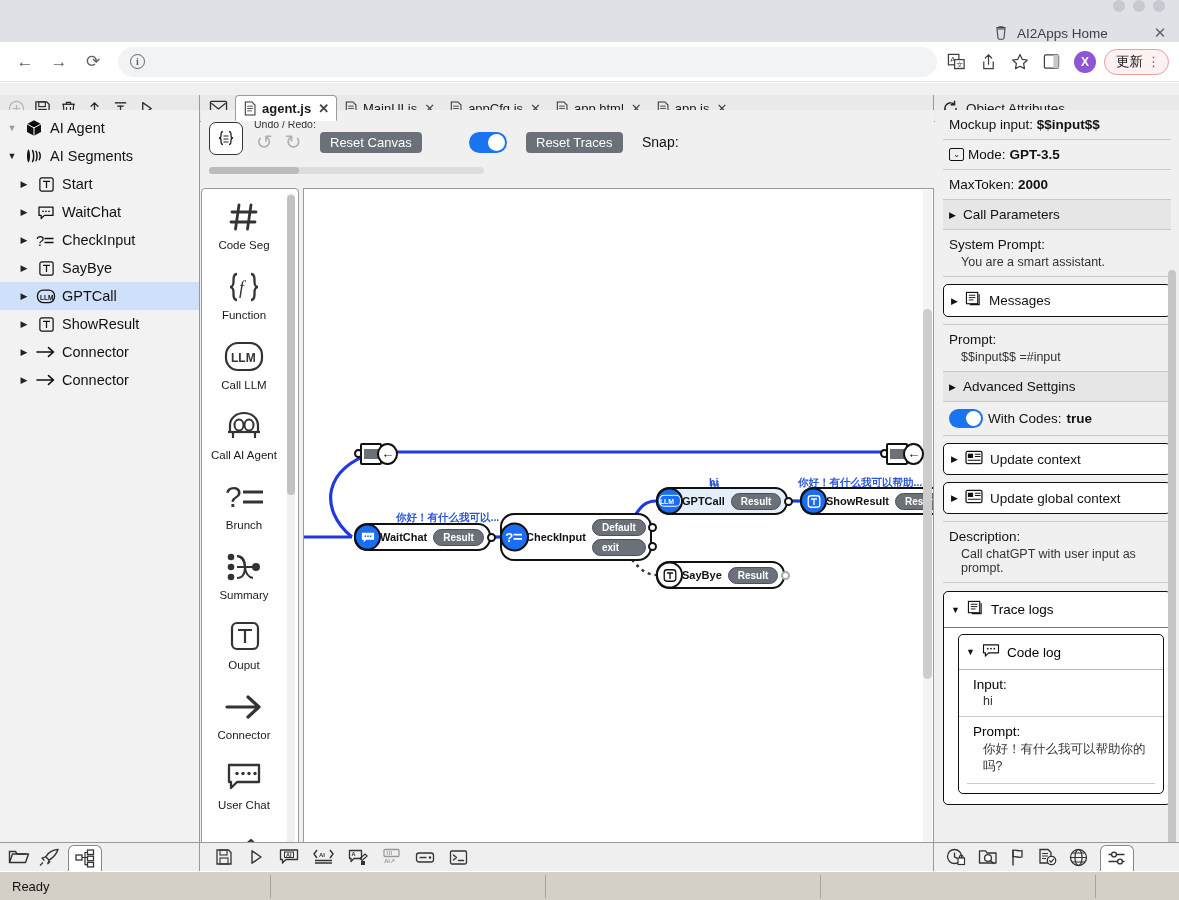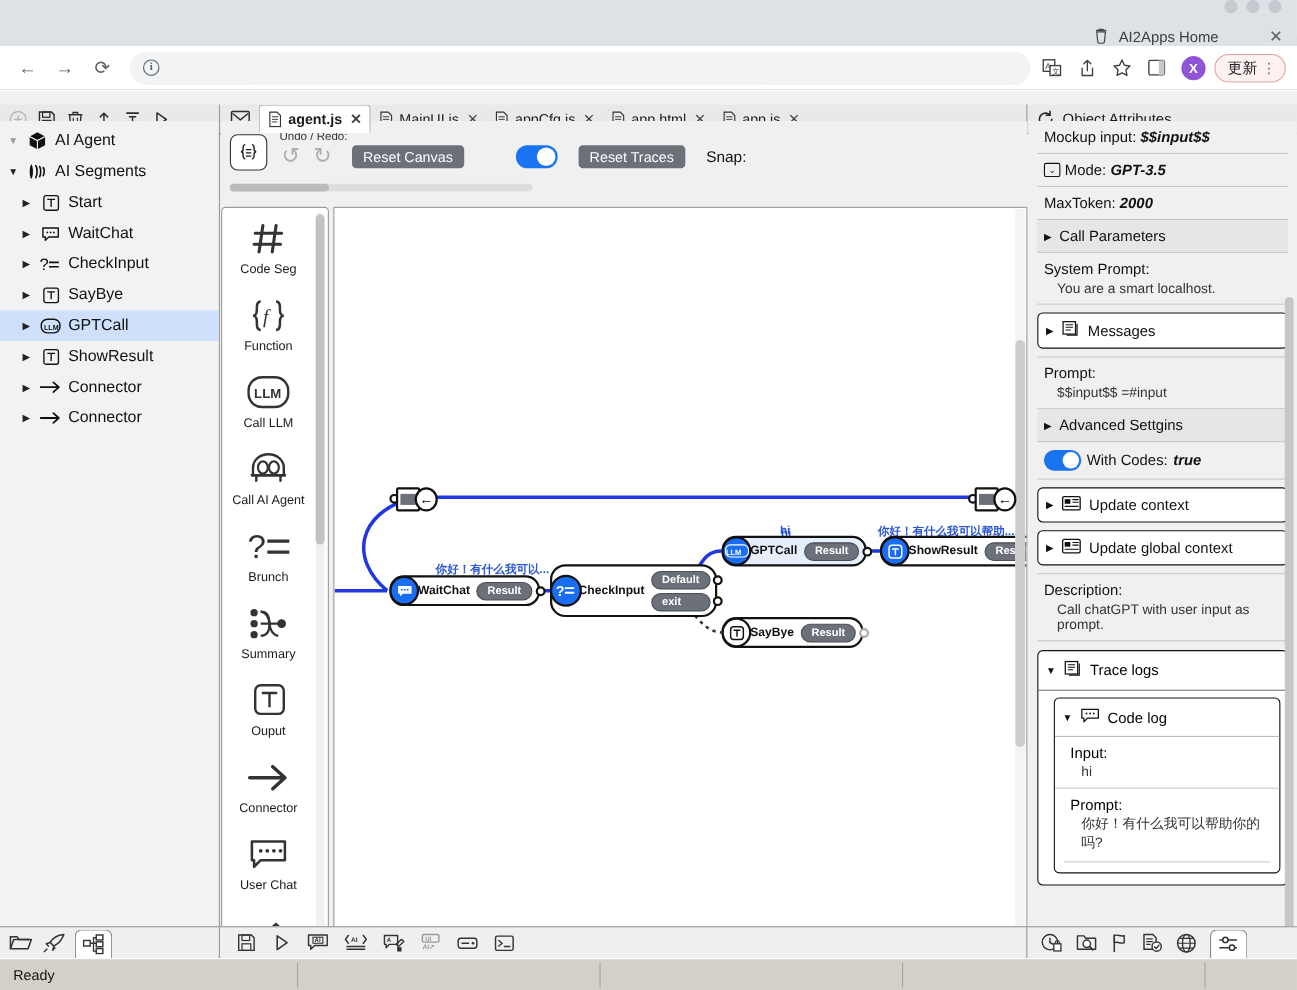--- a/index.html
+++ b/index.html
@@ -204,21 +204,21 @@
   }
 
   
   .attrpanel {
     position:absolute; left:935px; top:27px; width:244px; height:817px;
     background:#f0f0f0; overflow:hidden;
   }
   .attrinner { position:absolute; left:8px; top:0; width:228px; }
   .arow { padding:7px 4px 7px 6px; border-bottom:1px solid #c9c9c9; font-size:13.5px; color:#111; }
   .arow.gray { background:#e6e6e6; }
-  .arow b { font-weight:bold;font-style:italic; }
+  .arow b { font-weight:bold; }
   .asub { font-size:12.5px; color:#333; padding-left:12px; padding-top:3px; }
   .boxbtn {
     border:1.5px solid #111; border-radius:5px; background:#fff;
     padding:6px 7px; margin:7px 0; display:flex; align-items:center; gap:7px;
     font-size:13.5px; color:#111; cursor:pointer;
   }
   .tri { font-size:9px; color:#111; }
   .dropchk { width:15px; height:13px; border:1.5px solid #111; border-radius:2px;
              display:flex; align-items:center; justify-content:center; font-size:8px; }
   .toggle-sm { width:34px; height:19px; border-radius:10px; background:#1a73f0; position:relative; flex:none; }
@@ -846,21 +846,21 @@
           <b>2000</b>
         </div>
 
         <div class="arow gray" style="display:flex; align-items:center; gap:7px;">
           <span class="tri">▶</span>
           <span>Call Parameters</span>
         </div>
 
         <div class="arow">
           <div>System Prompt:</div>
-          <div class="asub">You are a smart localhost.</div>
+          <div class="asub">You are a smart assistant.</div>
         </div>
 
         <div class="boxbtn">
           <span class="tri">▶</span>
           <span>
             <svg width="17" height="16" viewBox="0 0 18 17">
                 <rect x="1.5" y="1.5" width="12" height="12" fill="#fff" stroke="#111" stroke-width="1.2"></rect>
                 <path d="M4 4.5h7M4 7h7M4 9.5h5" stroke="#111" stroke-width="1"></path>
                 <path d="M15 3.5v11H5" fill="none" stroke="#111" stroke-width="1.2"></path>
               </svg>

